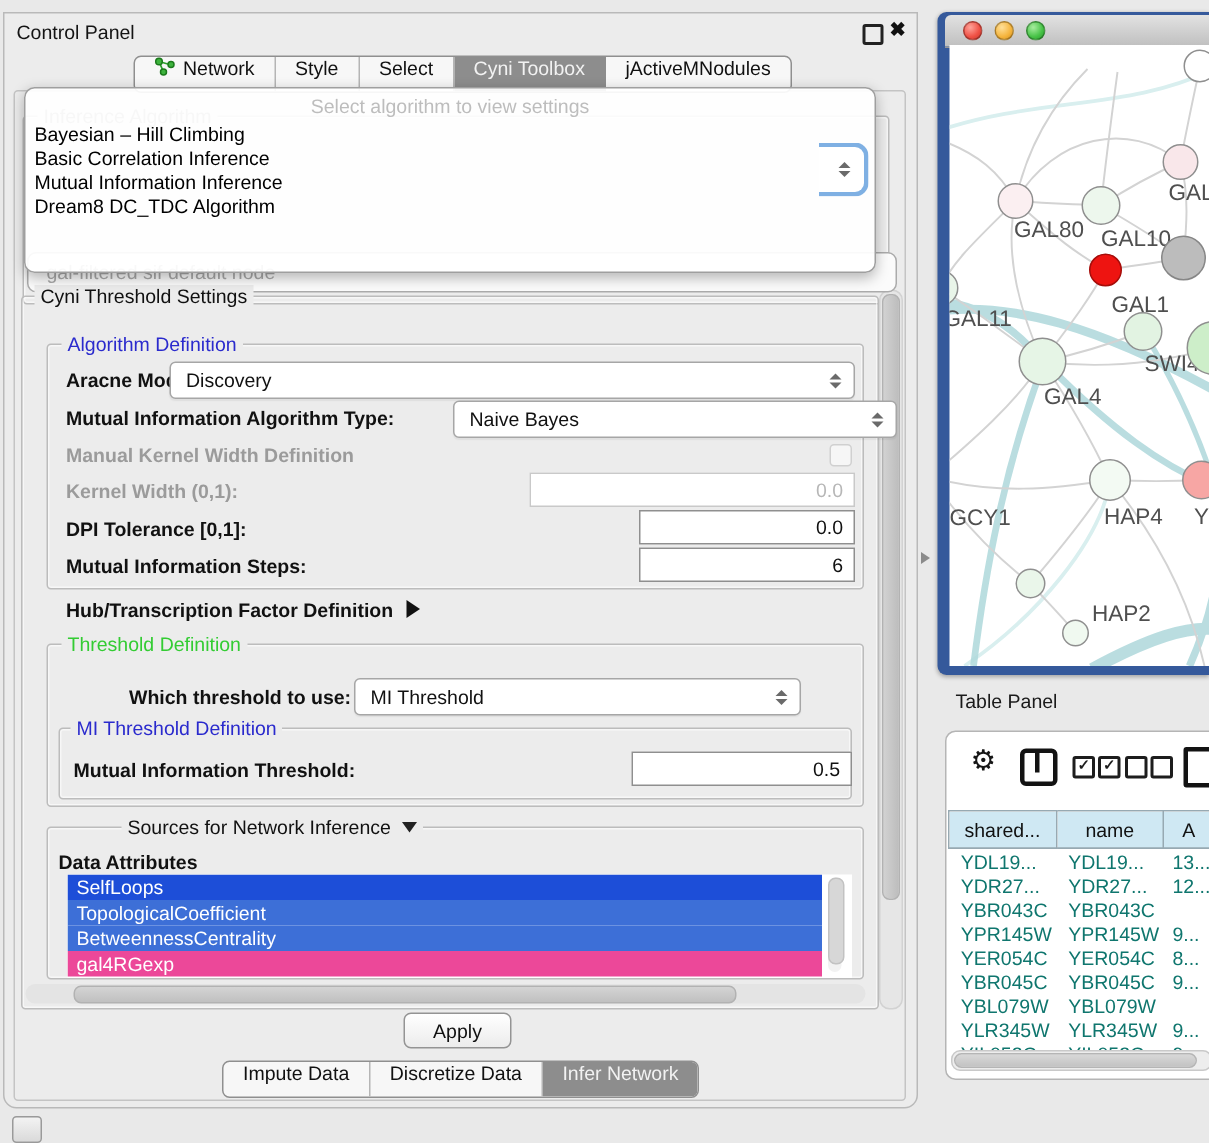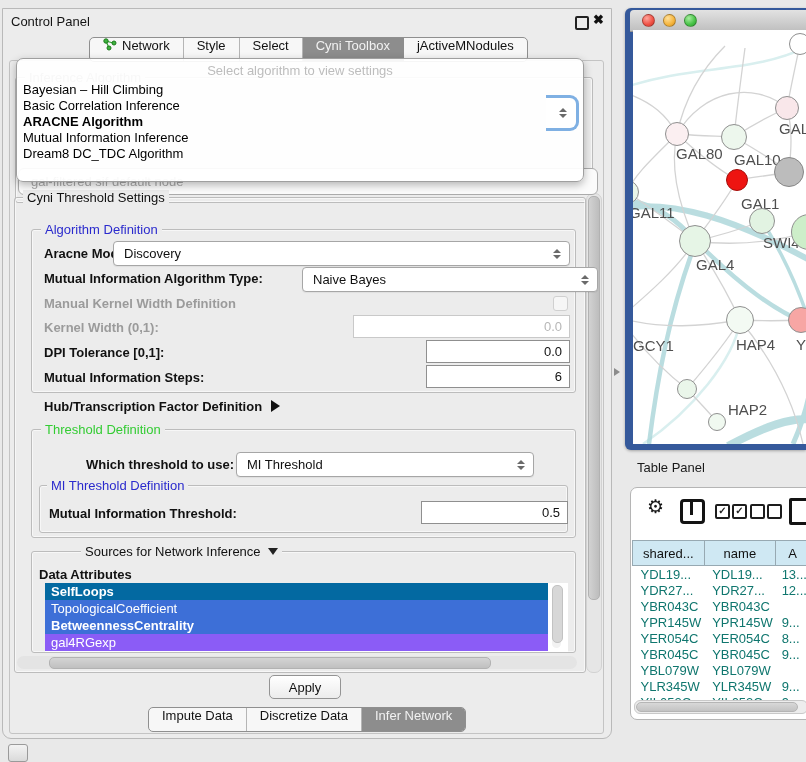--- a/index.html
+++ b/index.html
@@ -137,21 +137,20 @@
     <div class="box-label" style="left:22px;top:61px;color:#9a9a9a;">Inference Algorithm</div>
     <div class="ghost-combo">
       <span>gal-filtered sif default node</span>
     </div>
 
     <div class="popup">
       <div class="popup-placeholder">Select algorithm to view settings</div>
       <div>
           <div class="popup-item">Bayesian – Hill Climbing</div>
           <div class="popup-item">Basic Correlation Inference</div>
-          <div class="popup-item bold">ARACNE Algorithm</div>
           <div class="popup-item">Mutual Information Inference</div>
           <div class="popup-item">Dream8 DC_TDC Algorithm</div>
         </div>
     </div>
     <div class="focus-frag">
         <span class="spin"></span>
       </div>
 
     <div class="box" style="left:11px;top:188px;width:570px;height:474px;"></div>
     <div class="box-label" style="left:20px;top:181px;">Cyni Threshold Settings</div>
@@ -213,24 +212,24 @@
       <span>0.5</span>
     </div>
 
     <div class="box" style="left:28px;top:542px;width:543px;height:100px;"></div>
     <div class="box-label plain" style="left:38px;top:535px;font-weight:normal;margin-left:40px;">
       <span>Sources for Network Inference</span><span class="tri-down"></span>
     </div>
     <div class="lbl" style="left:36px;top:558px;">Data Attributes</div>
     <div class="attr-list">
       <div>
-          <div class="attr-row" style="background: #0369a1; font-weight: bold;">SelfLoops</div>
+          <div class="attr-row" style="background: #1d4ed8;">SelfLoops</div>
           <div class="attr-row" style="background: rgb(61, 111, 215);">TopologicalCoefficient</div>
-          <div class="attr-row" style="background: rgb(61, 111, 215); font-weight: bold;">BetweennessCentrality</div>
-          <div class="attr-row" style="background: #8b5cf6;">gal4RGexp</div>
+          <div class="attr-row" style="background: rgb(61, 111, 215);">BetweennessCentrality</div>
+          <div class="attr-row" style="background: #ec4899;">gal4RGexp</div>
         </div>
       <div class="attr-sb">
           <div class="attr-sb-thumb"></div>
         </div>
     </div>
 
     <div class="hsb">
         <div class="hsb-thumb"></div>
       </div>
 

